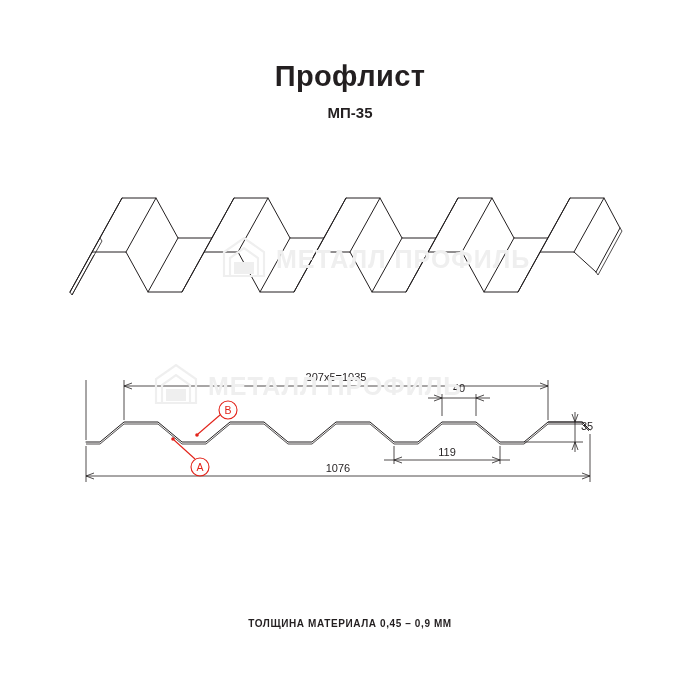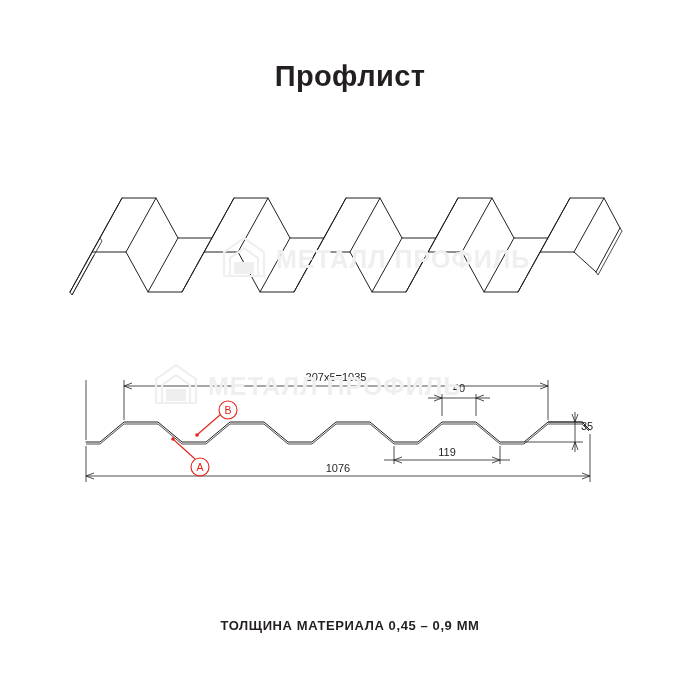--- a/index.html
+++ b/index.html
@@ -40,21 +40,21 @@
     font-size: 15px;
     font-weight: bold;
     color: #231f20;
   }
   .footer {
     position: absolute;
     top: 618px;
     left: 0;
     width: 700px;
     text-align: center;
-    font-size: 13px;
+    font-size: 10px;
     font-weight: bold;
     letter-spacing: 0.6px;
     color: #231f20;
   }
   .iso-wrap {
     position: absolute;
     top: 160px;
     left: 60px;
     width: 580px;
     height: 150px;
@@ -108,20 +108,21 @@
   }
   .wm-shape { fill: none; stroke: #efefef; stroke-width: 2.2; }
   .wm-shape-f { fill: #efefef; }
 </style>
 </head>
 <body>
 
 <div class="page">
 
   <div class="title">Профлист</div>
+  <div class="subtitle">МП-35</div>
 
   <div class="iso-wrap">
     <svg width="580" height="150" viewBox="0 0 580 150">
       <g>
 
         <path class="ln" d="M40 78 L62 38 L96 38 L118 78 L152 78 L174 38 L208 38 L230 78 L264 78 L286 38 L320 38 L342 78 L376 78 L398 38 L432 38 L454 78 L488 78 L510 38 L544 38 L560 68"></path>
 
         <path class="ln" d="M40 78 L10 132"></path>
         <path class="ln" d="M62 38 L32 92"></path>
         <path class="ln" d="M96 38 L66 92"></path>

